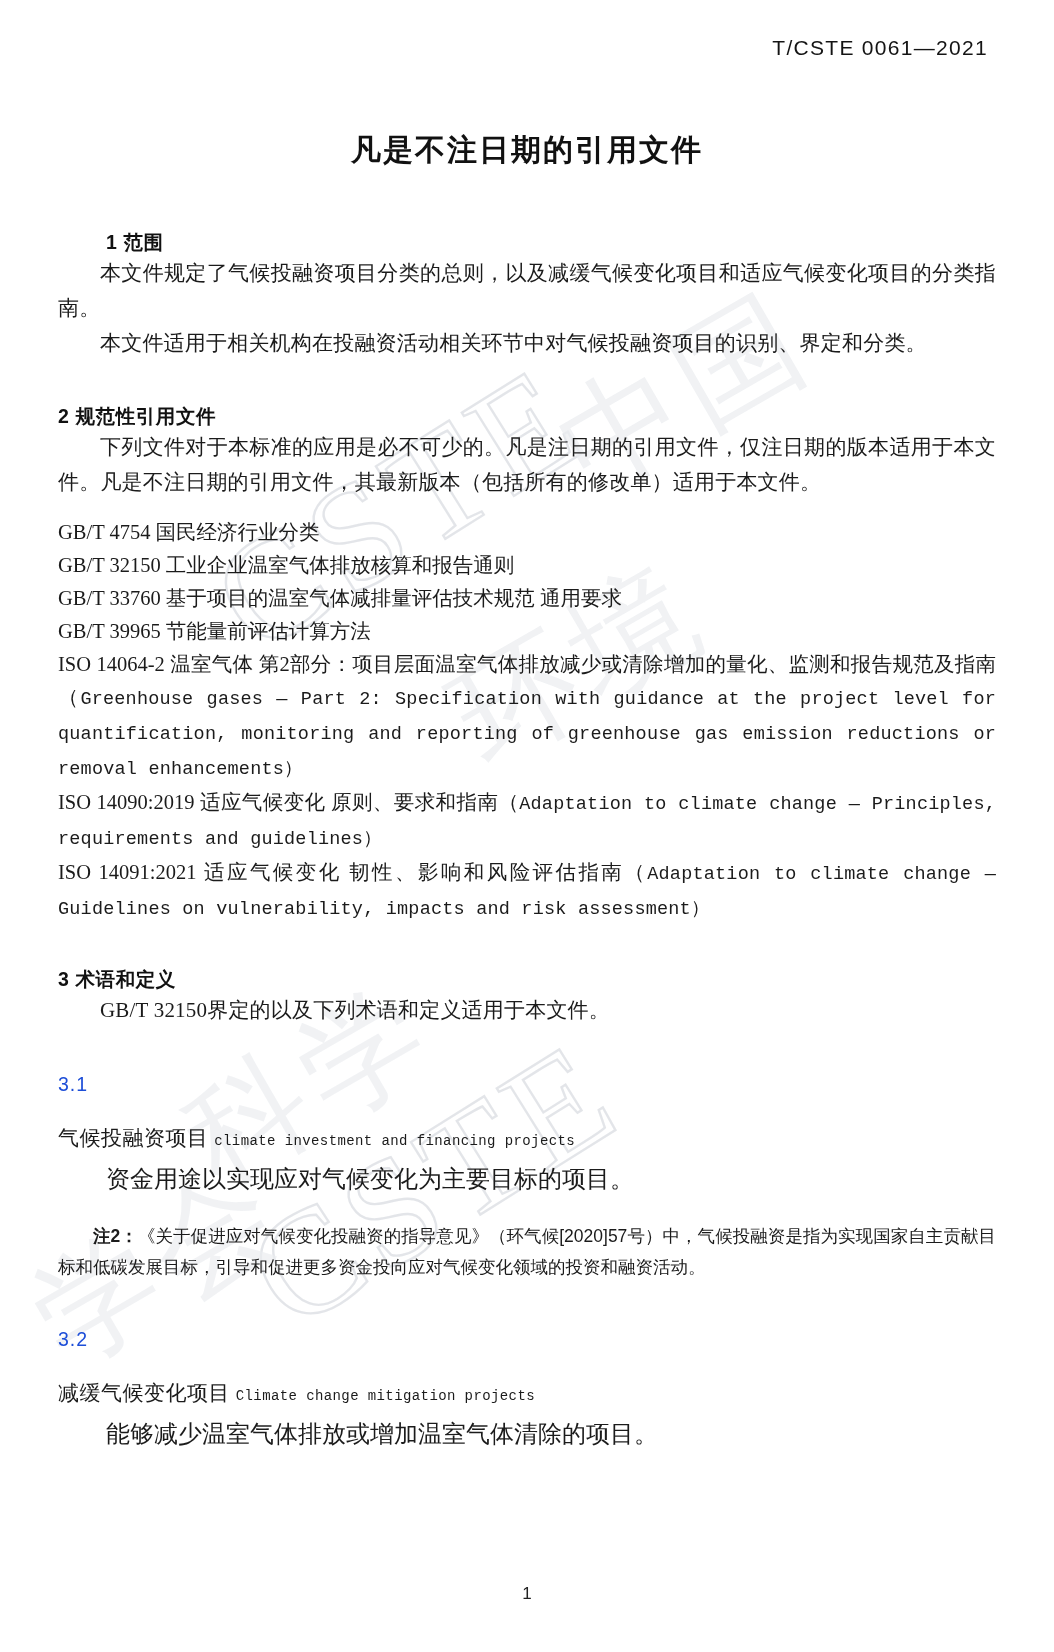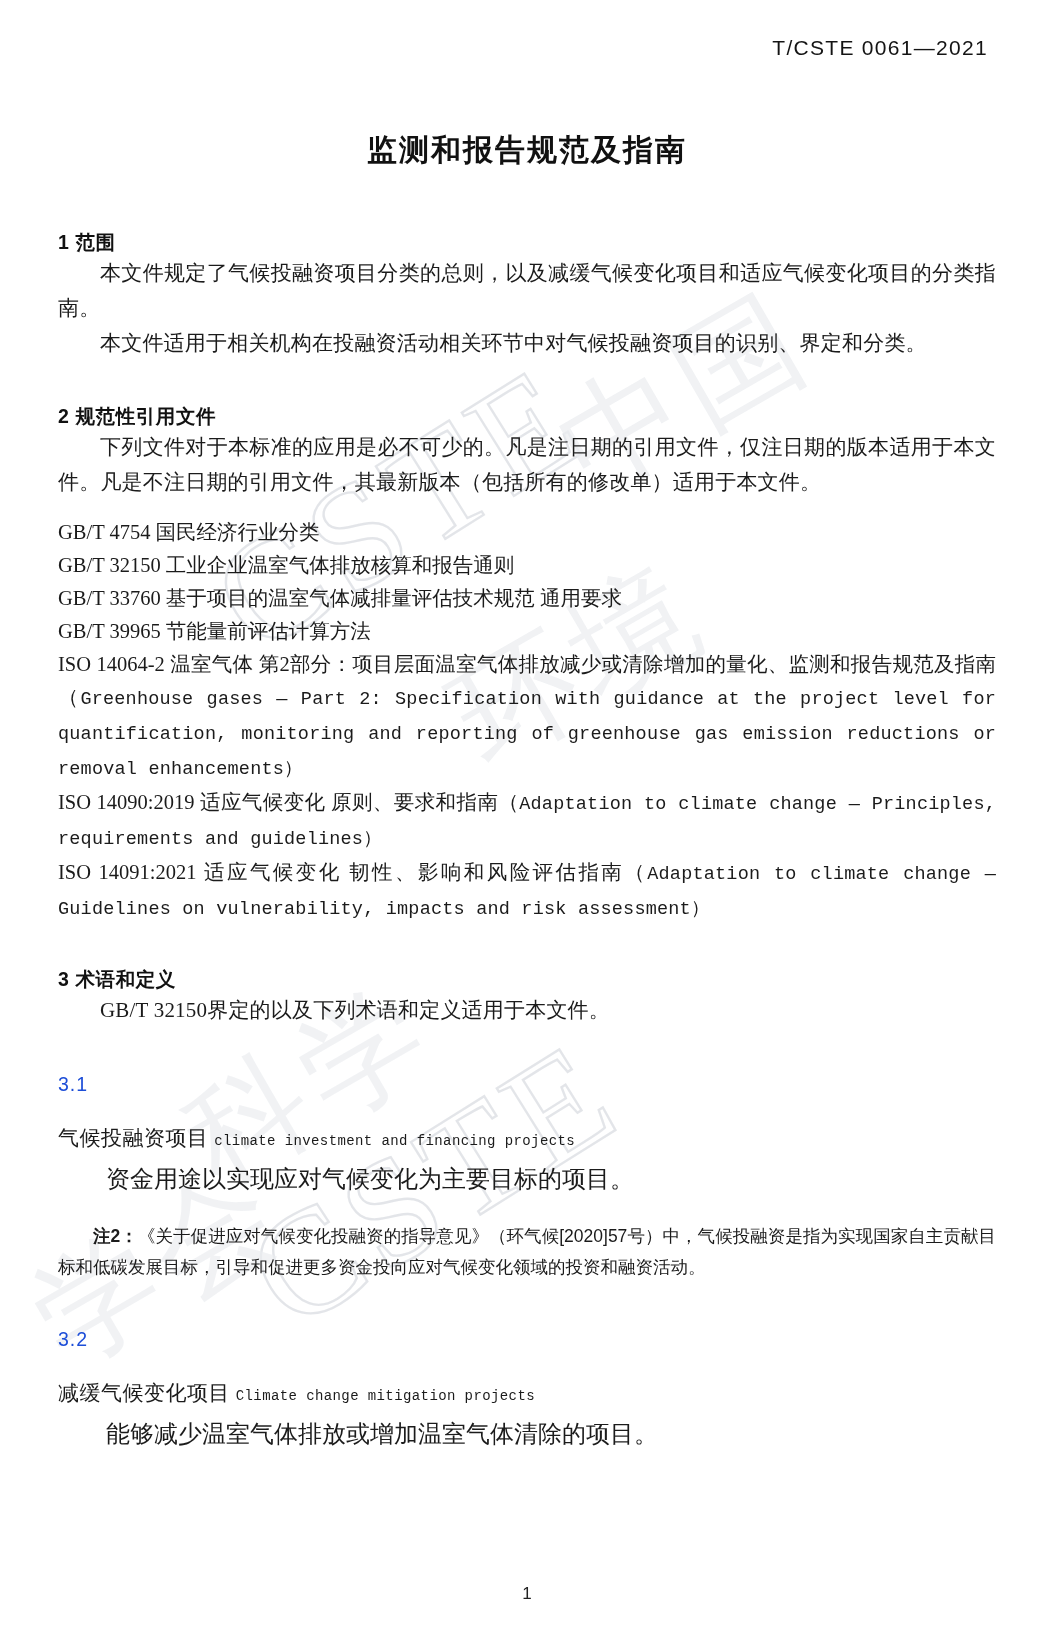--- a/index.html
+++ b/index.html
@@ -69,21 +69,21 @@
     color: #111;
   }
   
   .clause-h {
     font-family: "Liberation Sans", "DejaVu Sans", sans-serif;
     font-weight: bold;
     font-size: 19.5px;
     letter-spacing: 0.6px;
     color: #111;
   }
-  .h-1 { margin-top: 58px; }
+  .h-1 { margin-top: 58px; margin-left: 48px; }
   .h-2 { margin-top: 42px; }
   .h-3 { margin-top: 40px; }
 
   
   p.body {
     margin: 0;
     font-size: 21px;
     line-height: 35px;
     text-align: justify;
     text-justify: inter-ideograph;
@@ -189,21 +189,21 @@
     </g>
     <g transform="rotate(-30 180 1300)" opacity="0.7">
       <text class="wm-text2" x="180" y="1300" text-anchor="middle">学会</text>
     </g>
   </svg>
 
   <div class="content">
 
     <div class="doc-header">T/CSTE 0061—2021</div>
 
-    <h1 class="doc-title">监测和报告规范及指南</h1>
+    <h1 class="doc-title">凡是不注日期的引用文件</h1>
 
     <div class="clause-h h-1">1 范围</div>
     <p class="body indent gap-sm">本文件规定了气候投融资项目分类的总则，以及减缓气候变化项目和适应气候变化项目的分类指南。</p>
     <p class="body indent">本文件适用于相关机构在投融资活动相关环节中对气候投融资项目的识别、界定和分类。</p>
 
     <div class="clause-h h-2">2 规范性引用文件</div>
     <p class="body indent gap-sm">下列文件对于本标准的应用是必不可少的。凡是注日期的引用文件，仅注日期的版本适用于本文件。凡是不注日期的引用文件，其最新版本（包括所有的修改单）适用于本文件。</p>
 
     <div class="reflist">
       <p>GB/T 4754 国民经济行业分类</p>

